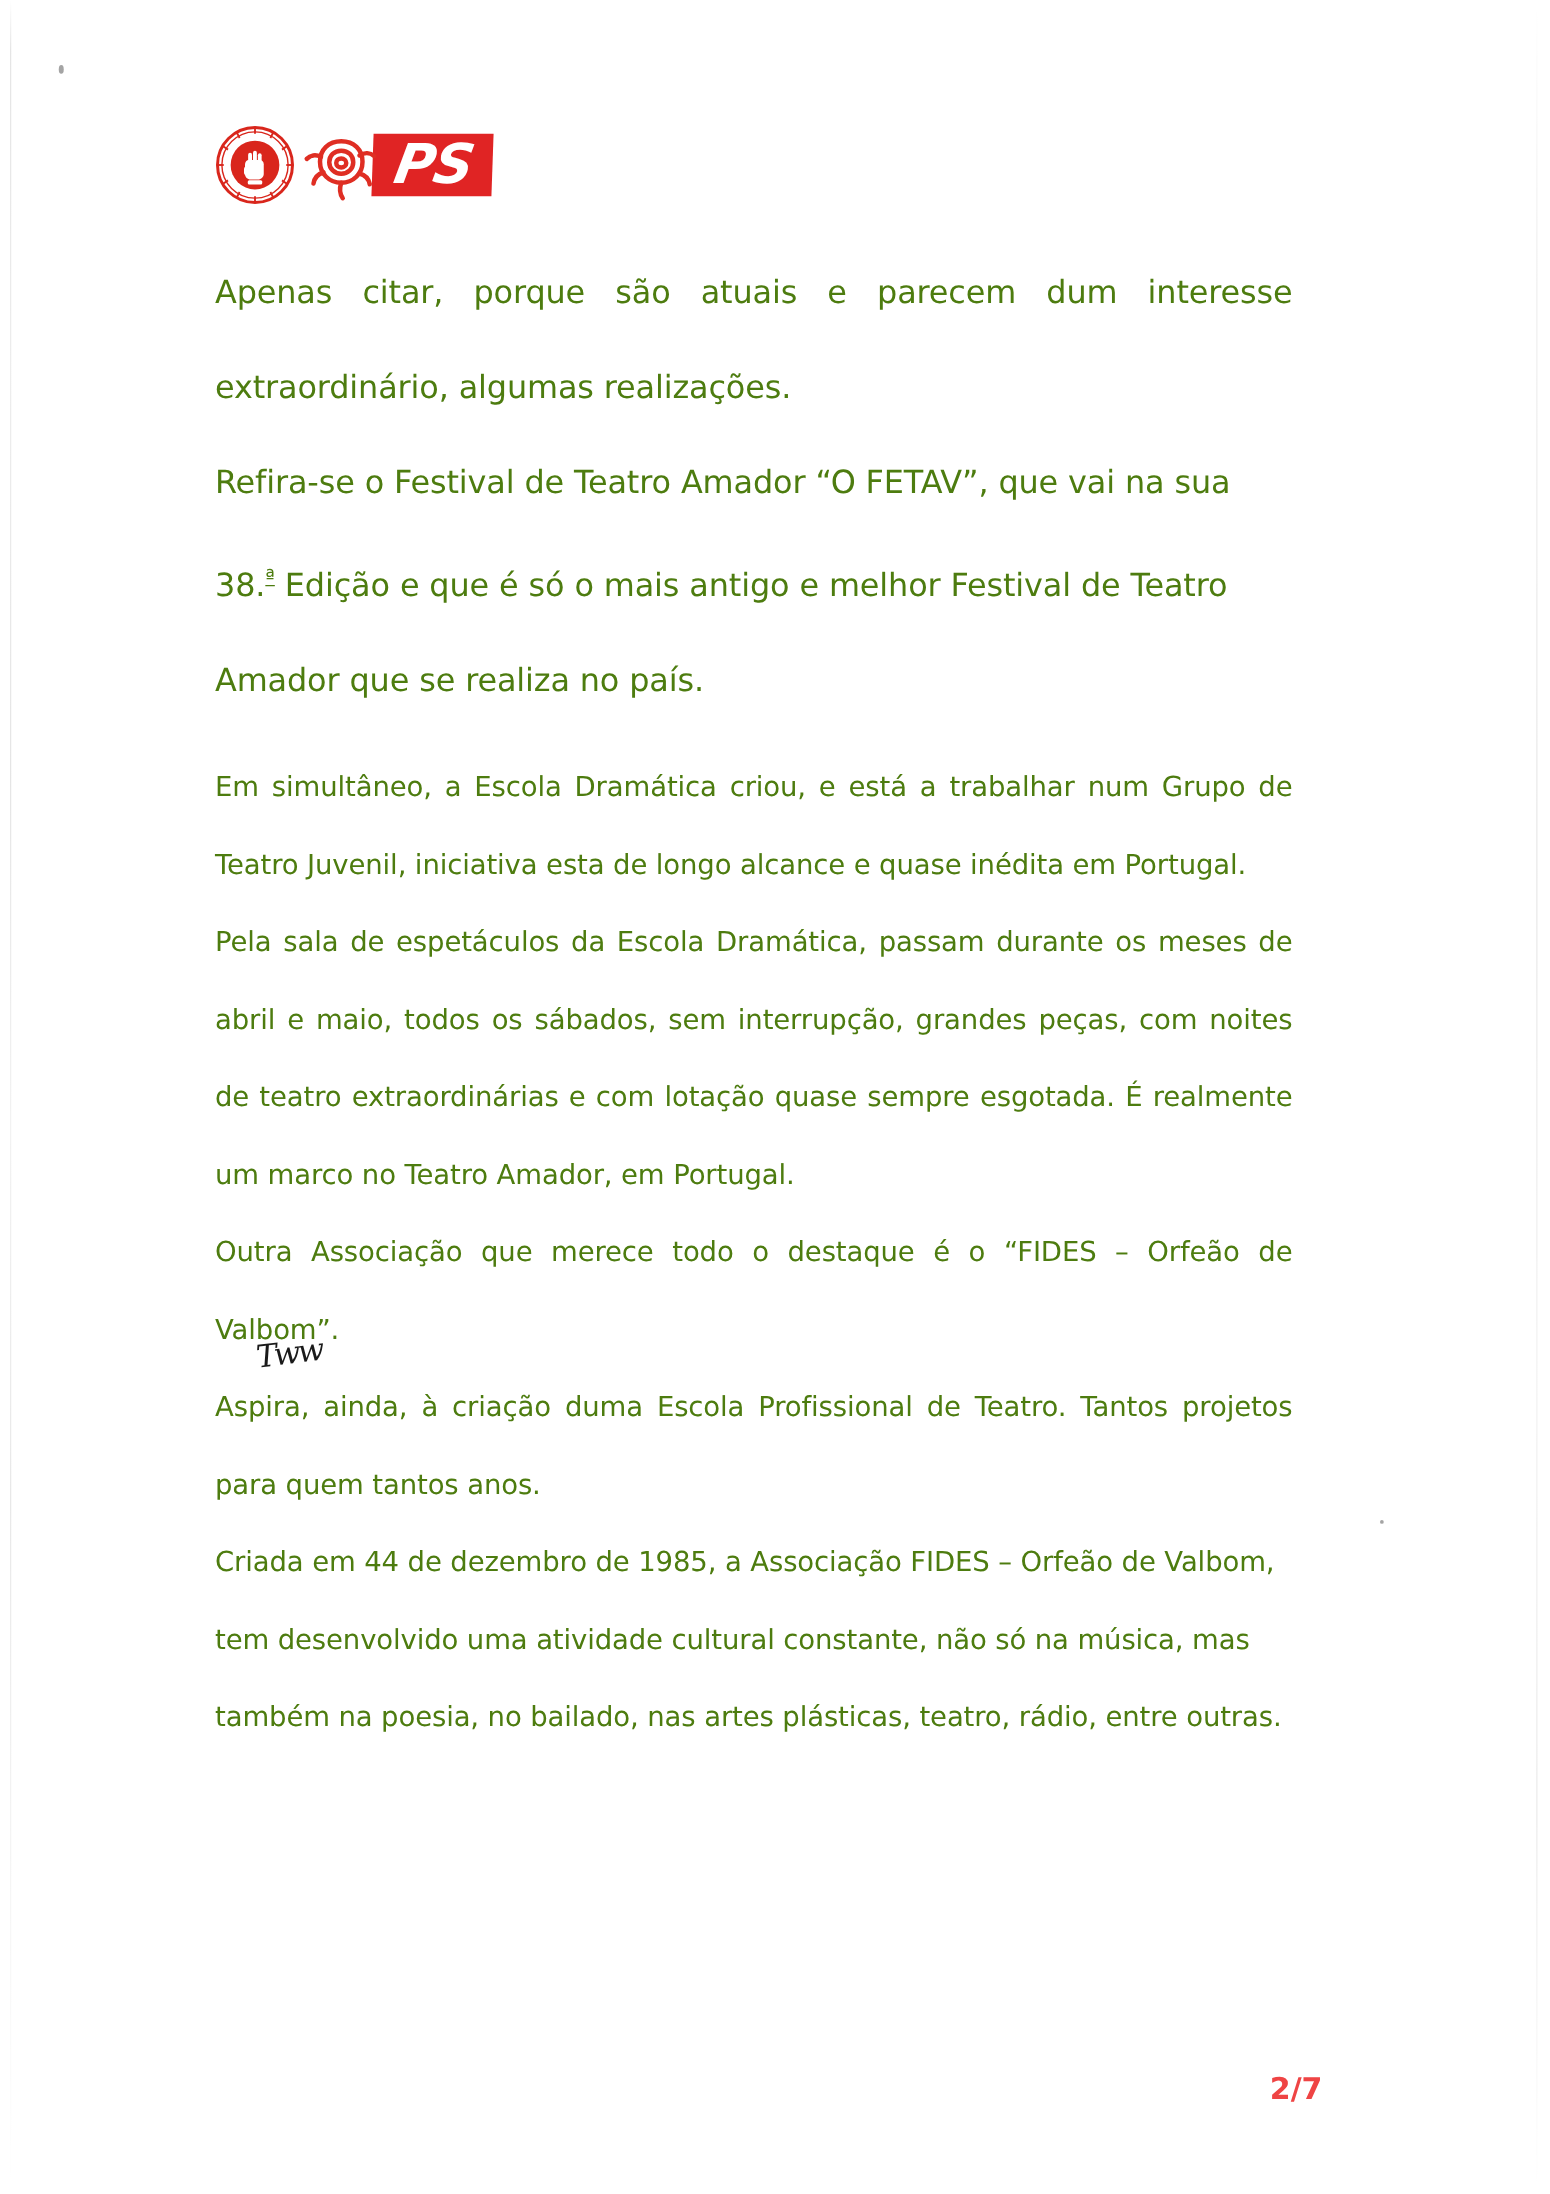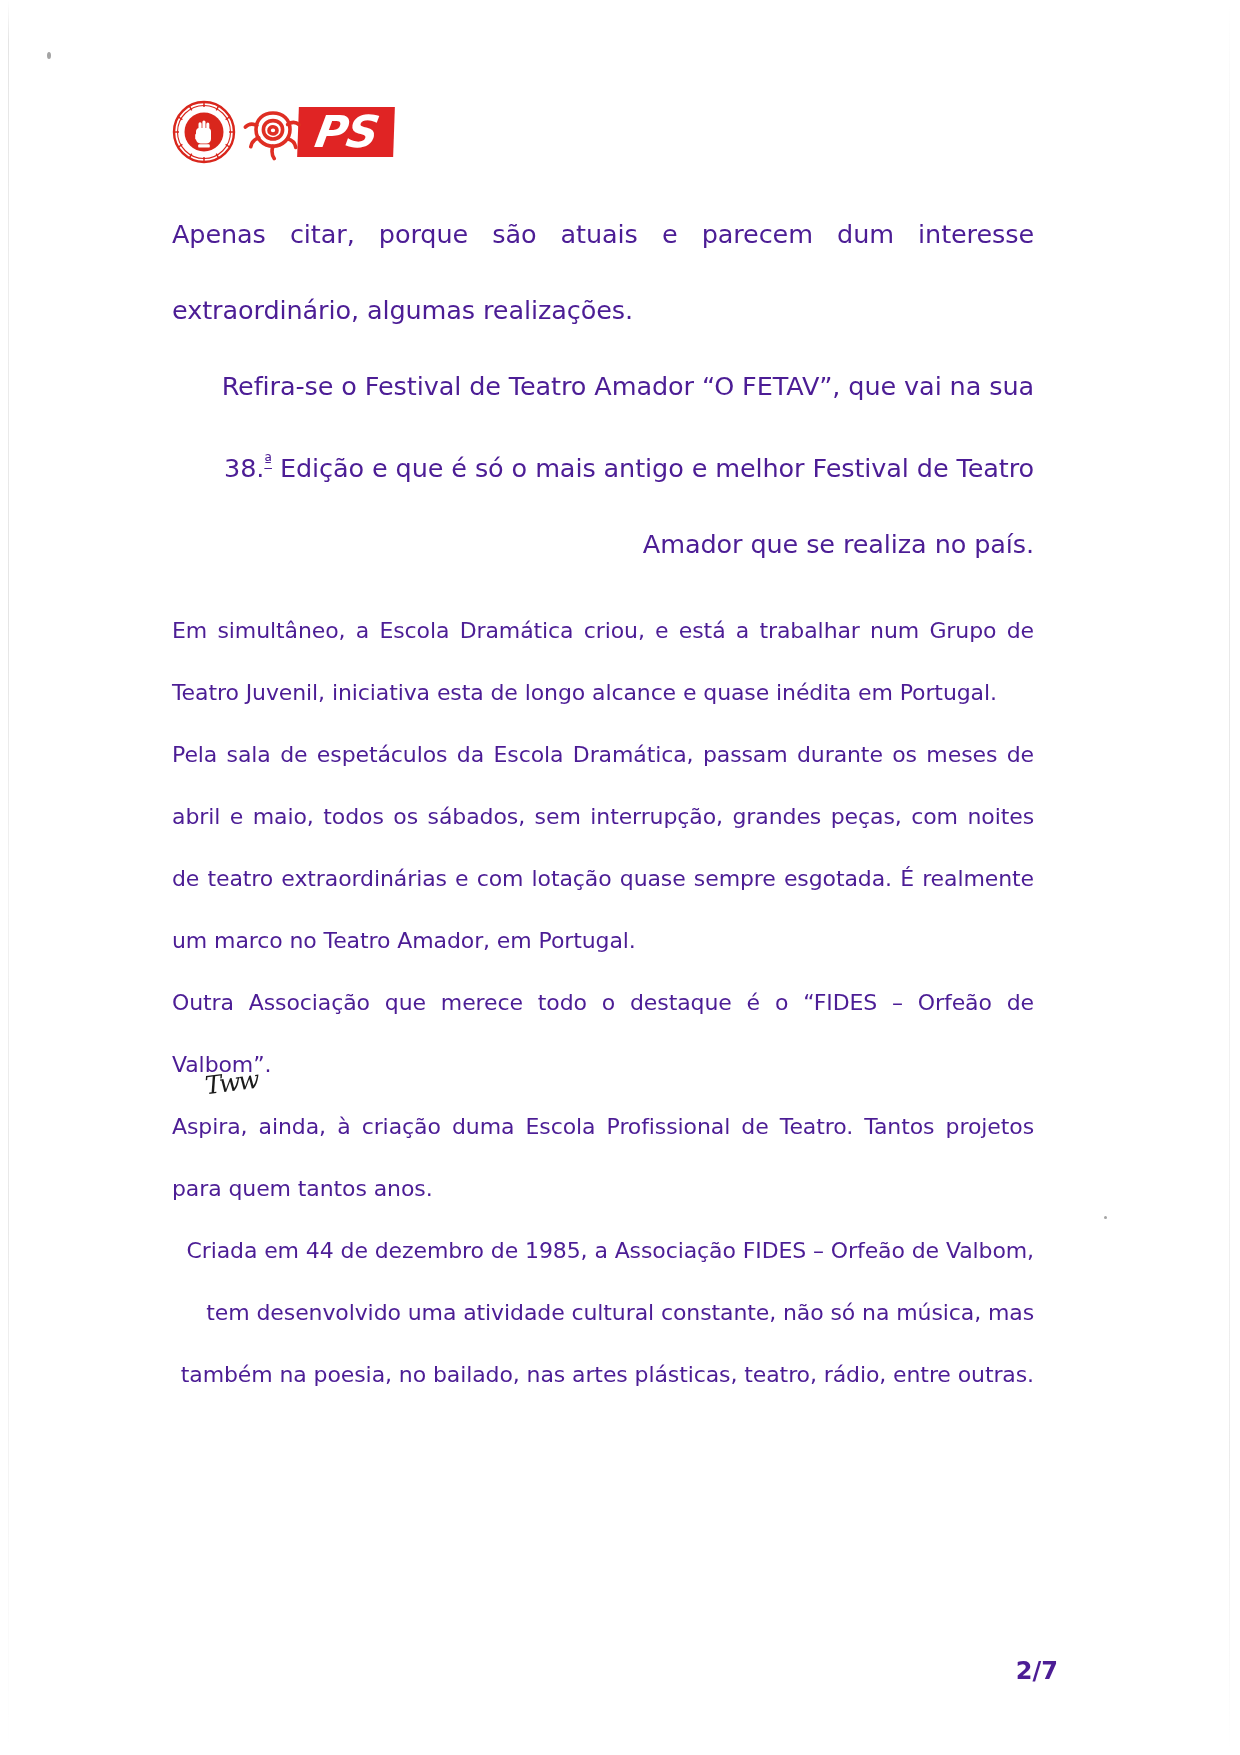--- a/index.html
+++ b/index.html
@@ -112,24 +112,24 @@
     left: 172px;
     width: 862px;
     color: #141414;
   }
 
   p.para {
     margin: 0;
     padding: 0;
     text-align: justify;
     text-justify: inter-word;
-    color: #4c1d95;
-    font-family: "DejaVu Sans", sans-serif;
-  }
-  p.para:last-child { text-align: right; }
+    color: #4d7c0f;
+    font-family: "DejaVu Sans", sans-serif;
+  }
+  p.para:last-child { text-align: left; }
 
   
   .block-a { top: 196px; }
   .block-a p {
     font-size: 25.5px;
     line-height: 76px;
     letter-spacing: -0.1px;
   }
   .block-a p.p1 { width: 862px; }
 
@@ -161,21 +161,21 @@
     pointer-events: none;
   }
 
   .page-number {
     position: absolute;
     right: 182px;
     top: 1657px;
     font-family: "DejaVu Sans", sans-serif;
     font-weight: 700;
     font-size: 24px;
-    color: #4c1d95;
+    color: #ef4444;
   }
 </style>
 </head>
 <body>
 
 <div class="page">
 
   <div class="scan-edge-left"></div>
   <div class="scan-edge-right"></div>
   <div class="speck" style="left:47px;top:52px;width:4px;height:7px;"></div>

